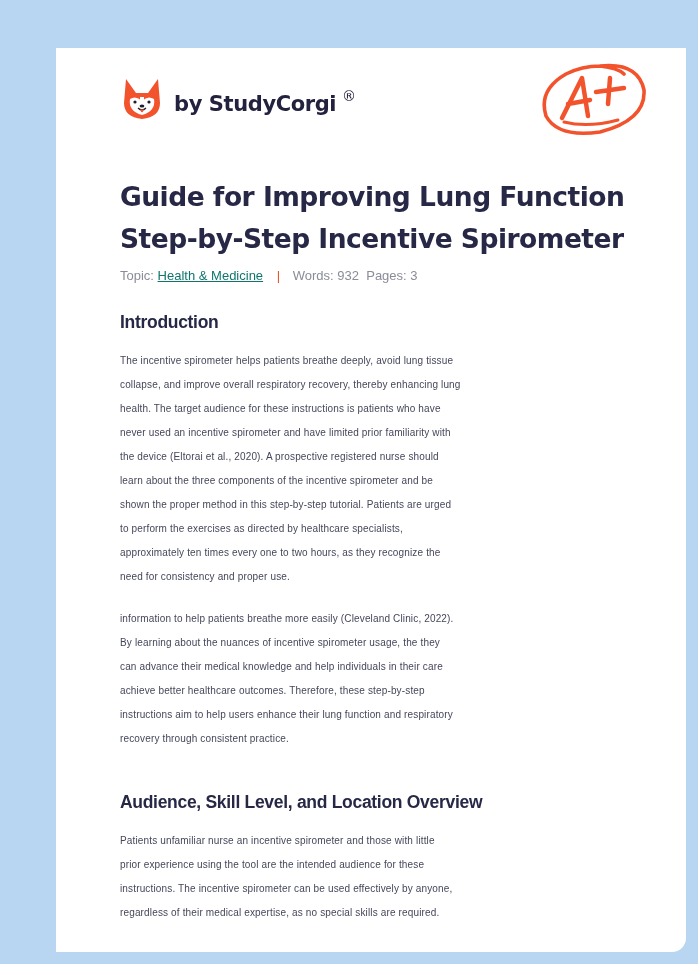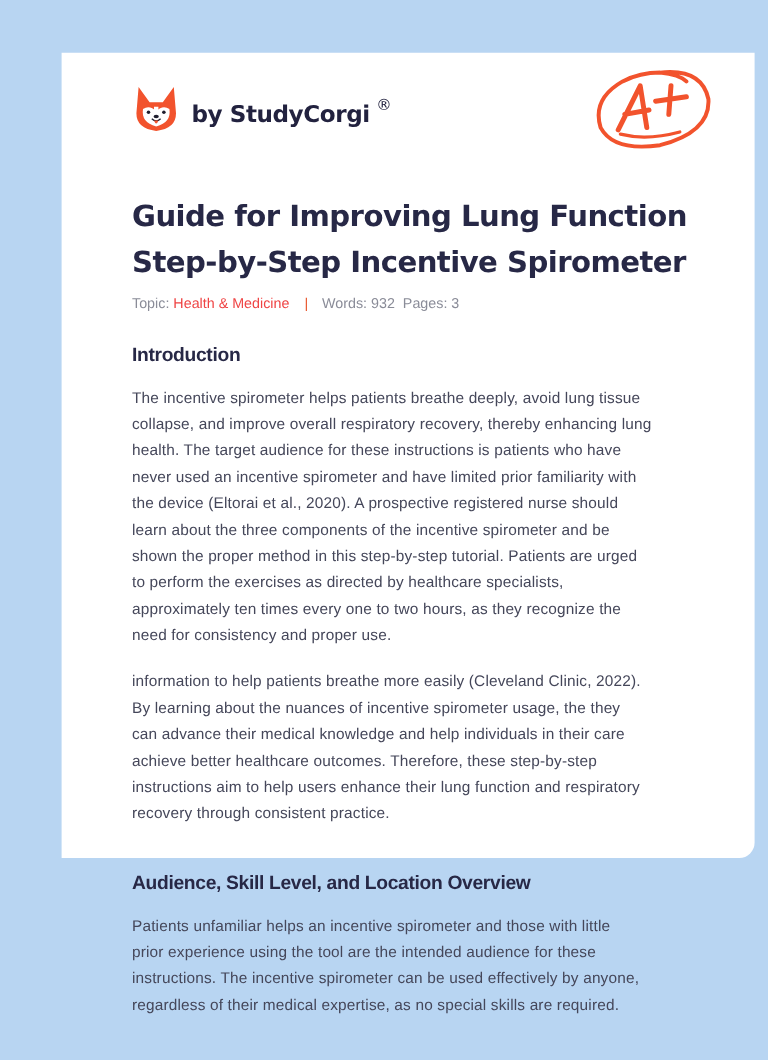--- a/index.html
+++ b/index.html
@@ -4,21 +4,21 @@
   <style>
     html, body { margin:0; padding:0; }
     body {
       width:698px; height:964px; overflow:hidden;
       background:#b8d5f2;
       font-family:"Liberation Sans", sans-serif;
       position:relative;
     }
     .card {
       position:absolute; left:56px; top:48px;
-      width:630px; height:732px;
+      width:630px; height:904px;
       background:#ffffff;
       border-radius:0 0 14px 0;
     }
     .logo { position:absolute; left:66px; top:28px; height:46px; display:flex; align-items:center; }
     .corgi { width:40px; height:44px; }
     .brand {
       position:absolute; left:118px; top:44px;
       font-family:"DejaVu Sans", sans-serif; font-weight:bold;
       font-size:21px; color:#22223f; letter-spacing:-0.4px;
     }
@@ -31,30 +31,30 @@
     h1 {
       position:absolute; left:0; top:128px; margin:0;
       font-family:"DejaVu Sans", sans-serif; font-weight:bold;
       font-size:26.5px; line-height:42px; color:#272846; letter-spacing:-0.5px;
       white-space:nowrap;
     }
     .meta {
       position:absolute; left:0; top:220px;
       font-size:13px; color:#8a8c98; white-space:nowrap;
     }
-    .meta .topic-val { color:#ef4444; }
+    .meta .topic-val { color:#0f766e;text-decoration:underline; }
     .meta .sep { color:#e8542a; margin:0 9px 0 10px; }
     h2 {
       position:absolute; left:0; margin:0;
       font-family:Liberation Sans, sans-serif; font-weight:bold;
       font-size:17.5px; color:#272846; letter-spacing:-0.3px; white-space:nowrap;
     }
     .para {
       position:absolute; left:0; width:520px;
-      font-size:14px; line-height:24px; color:#45475a;
+      font-size:10px; line-height:24px; color:#45475a;
       letter-spacing:0.15px;
     }
     .para span { display:block; white-space:nowrap; }
   </style>
 </head>
 <body>
 
 <div class="card">
 
   <div class="logo">
@@ -113,19 +113,19 @@
       <span>By learning about the nuances of incentive spirometer usage, the they</span>
       <span>can advance their medical knowledge and help individuals in their care</span>
       <span>achieve better healthcare outcomes. Therefore, these step-by-step</span>
       <span>instructions aim to help users enhance their lung function and respiratory</span>
       <span>recovery through consistent practice.</span>
     </div>
 
     <h2 style="top:744px">Audience, Skill Level, and Location Overview</h2>
 
     <div class="para" style="top:781px">
-      <span>Patients unfamiliar helps an incentive spirometer and those with little</span>
+      <span>Patients unfamiliar nurse an incentive spirometer and those with little</span>
       <span>prior experience using the tool are the intended audience for these</span>
       <span>instructions. The incentive spirometer can be used effectively by anyone,</span>
       <span>regardless of their medical expertise, as no special skills are required.</span>
     </div>
   </div>
 </div>
 
 </body></html>

